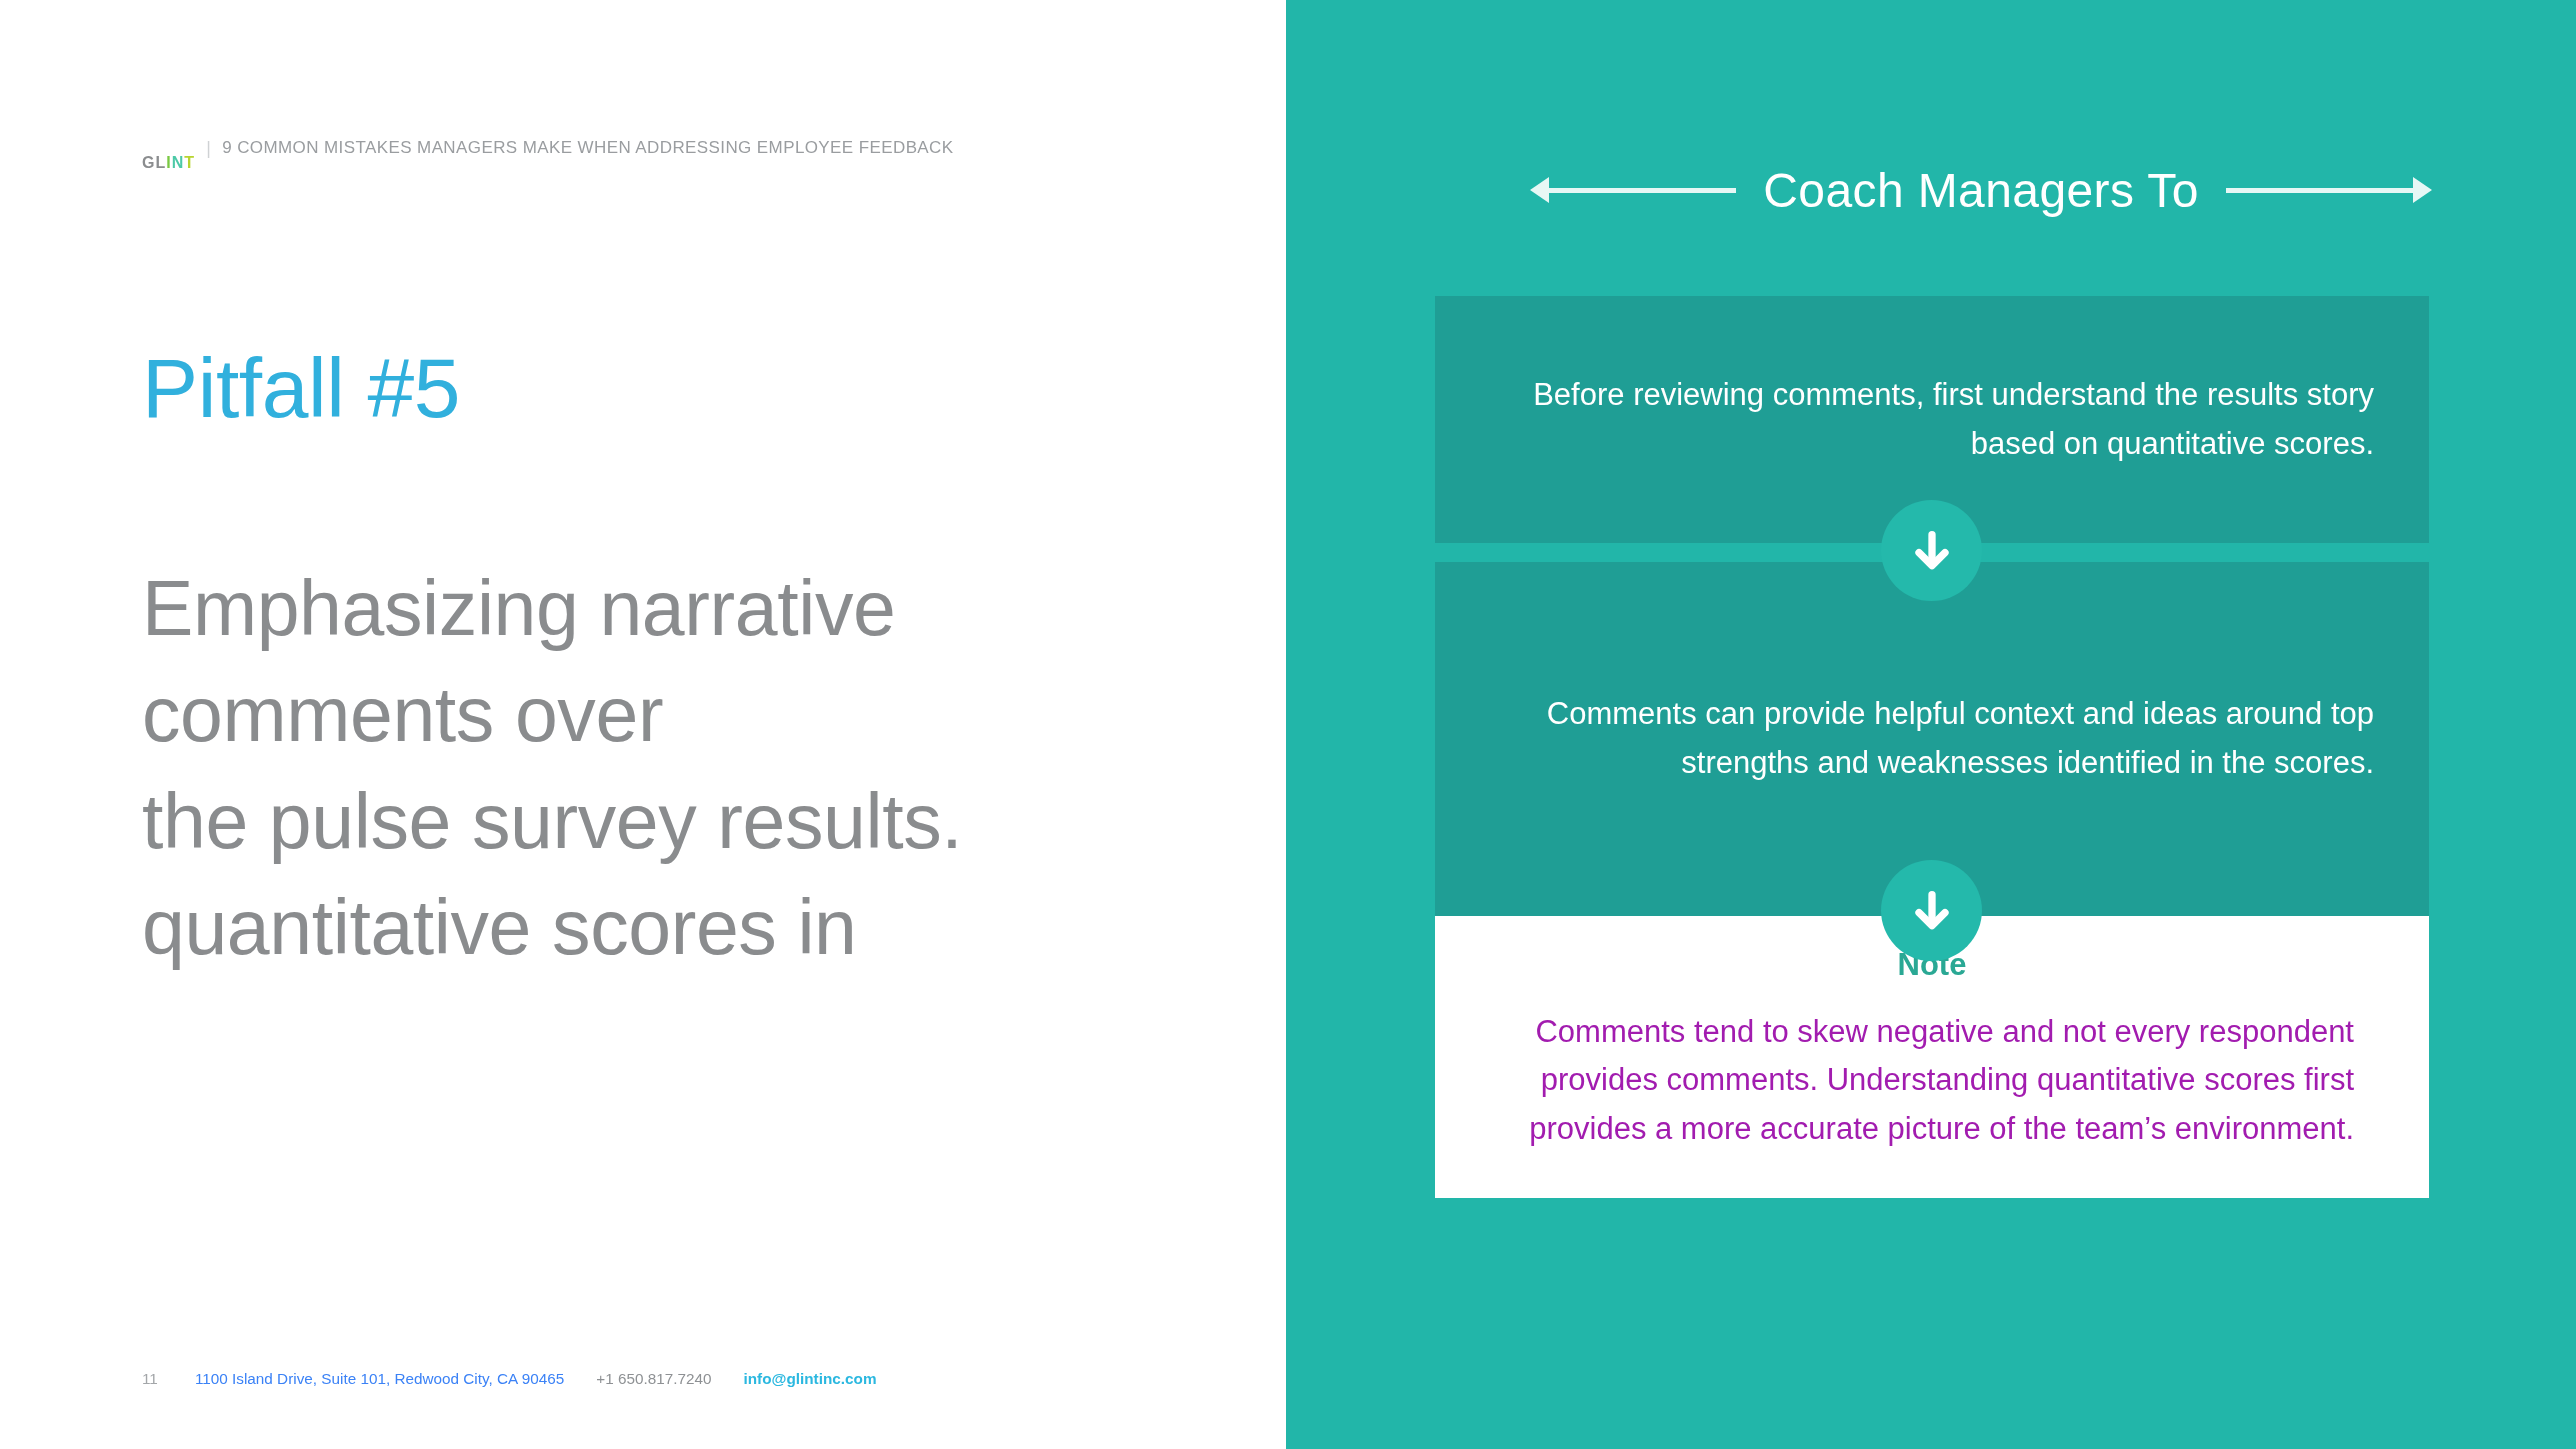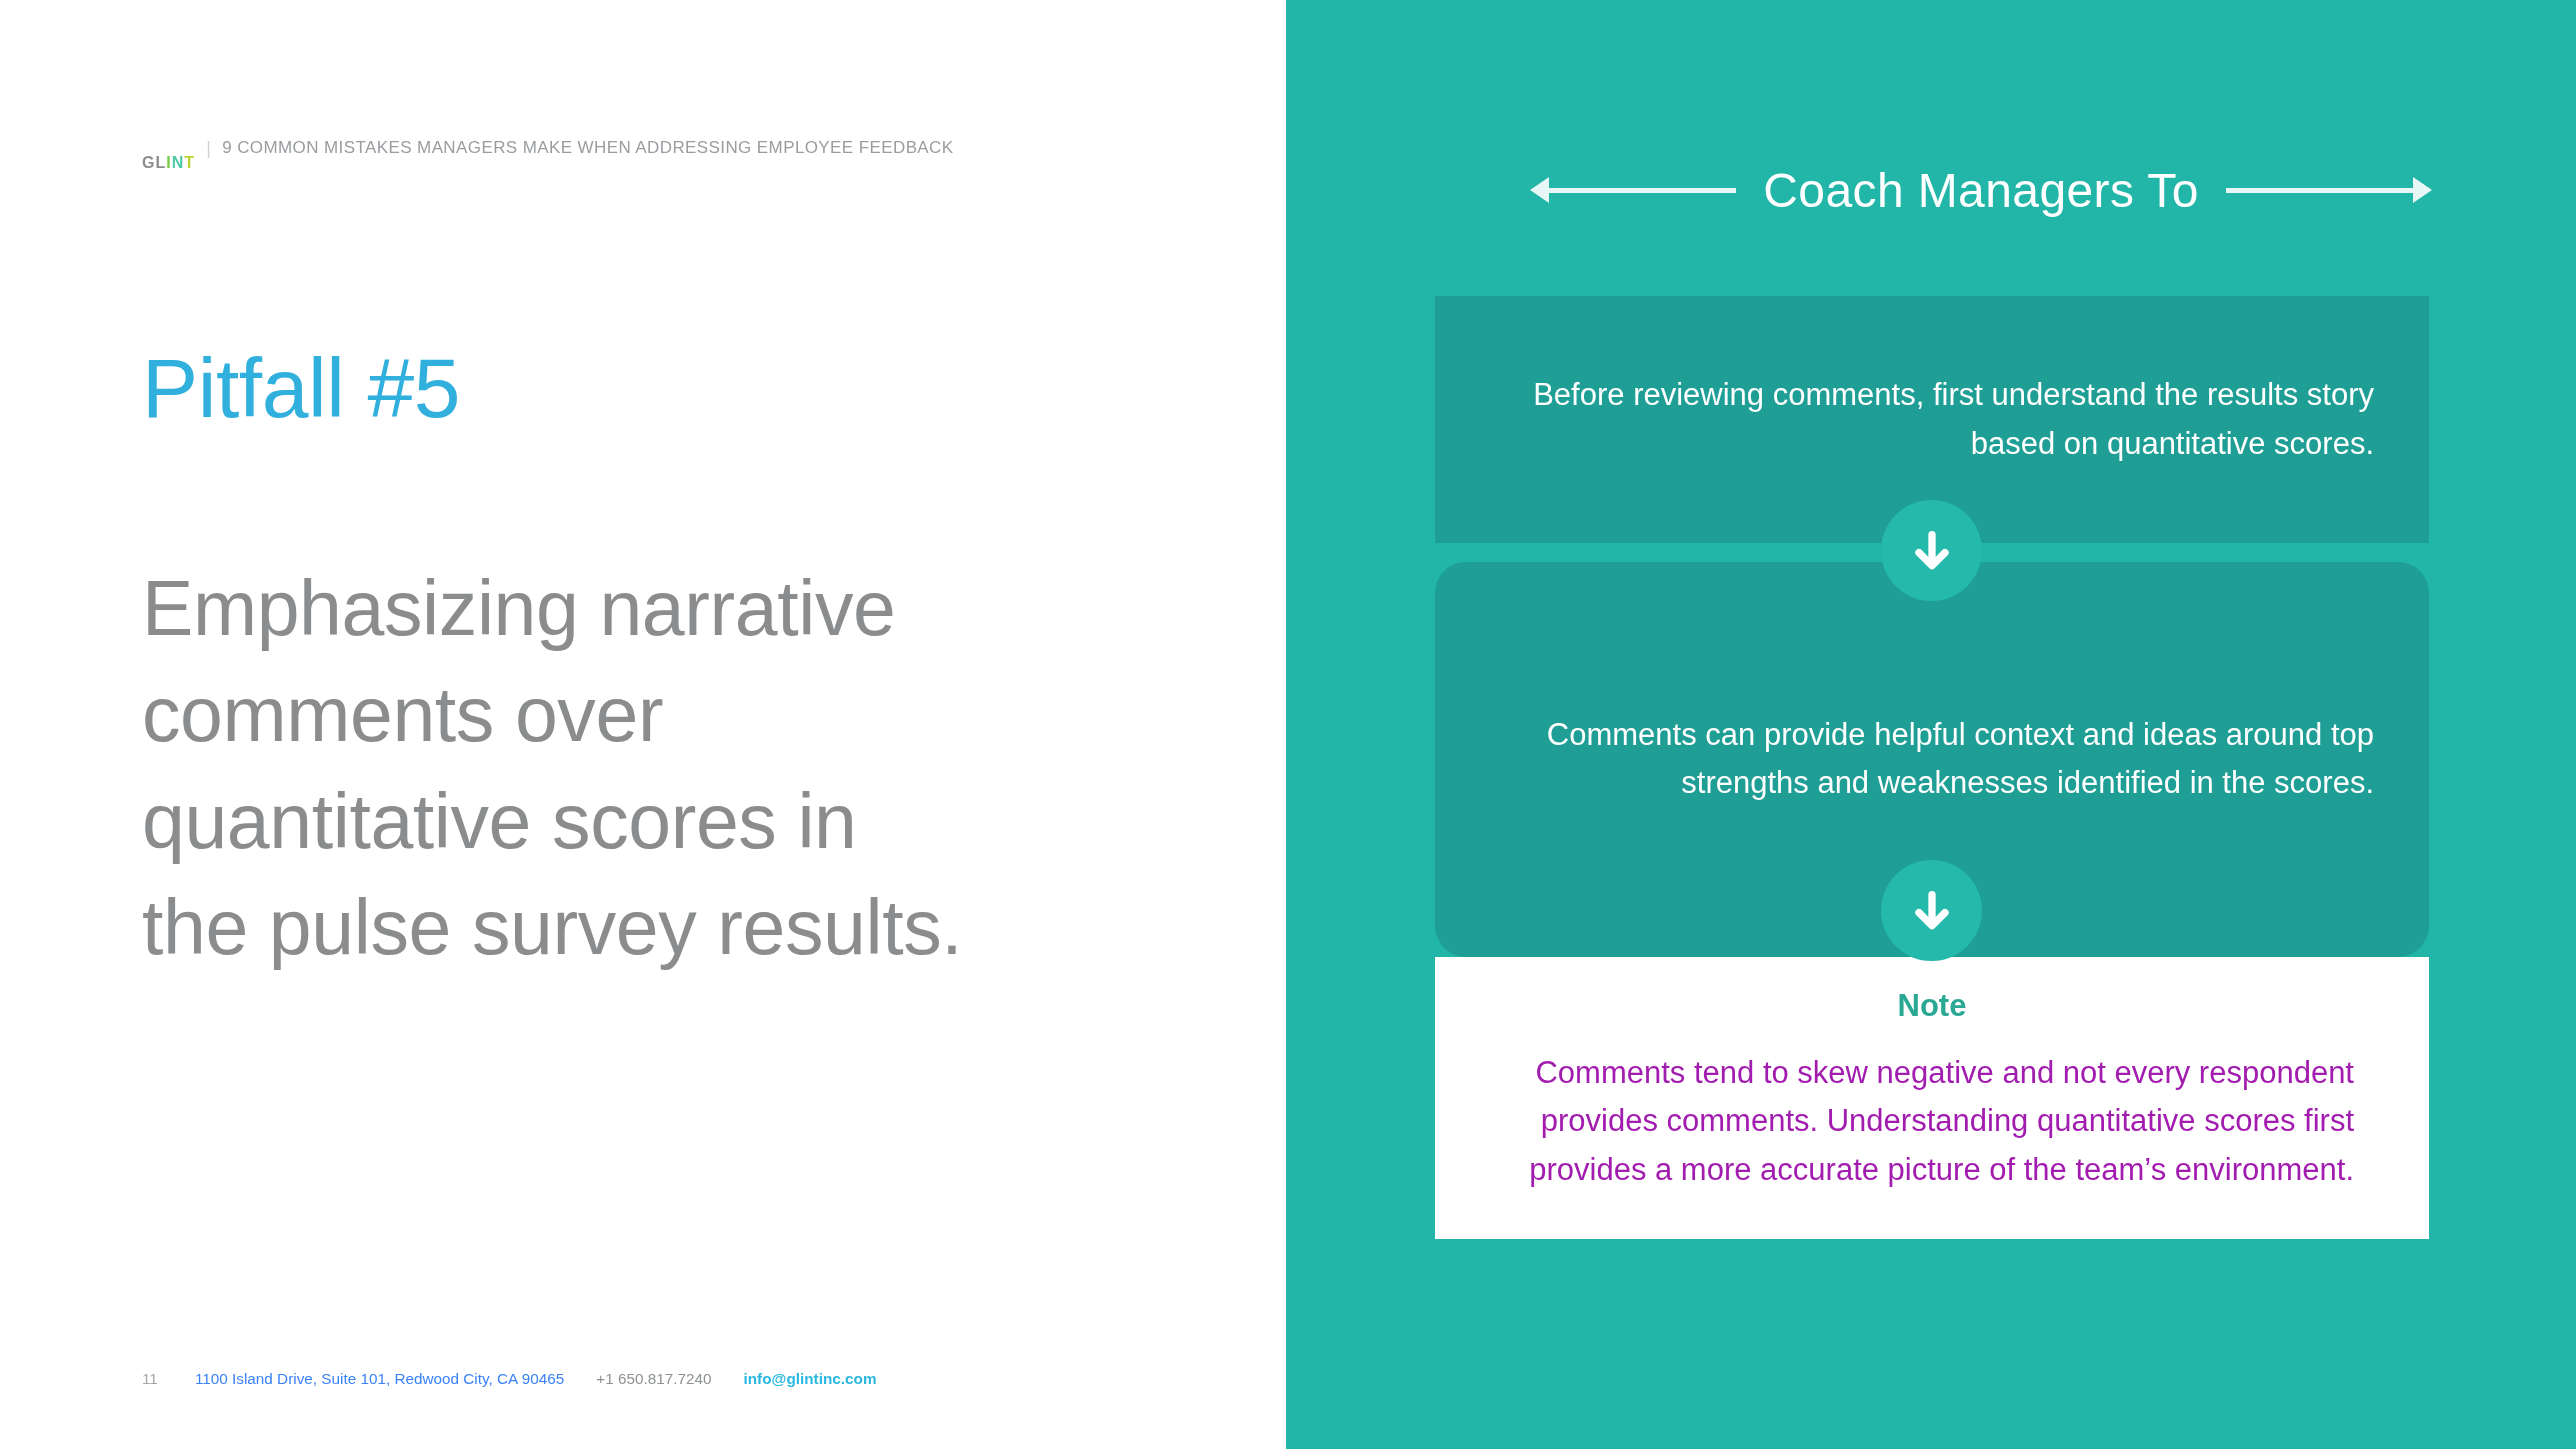--- a/index.html
+++ b/index.html
@@ -179,21 +179,21 @@
   }
   .flow-box.teal p {
     margin: 0;
     font-size: 31px;
     line-height: 1.55;
     font-weight: 400;
   }
 
   .box-1 { height: 247px; }
   .box-gap { height: 18.5px; }
-  .box-2 { height: 395px; border-radius: 31px; }
+  .box-2 { height: 354px; }
 
   .flow-box.white {
     background: #ffffff;
     height: 282px;
     flex-direction: column;
     padding: 16px 60px;
   }
   .note-title {
     color: #2aa894;
     font-size: 31px;
@@ -239,22 +239,22 @@
       <span class="logo"><span class="gl">GL</span><span class="i">I</span><span class="n">N</span><span class="t">T</span></span>
       <span class="header-sep">|</span>
       <span class="header-title">9 COMMON MISTAKES MANAGERS MAKE WHEN ADDRESSING EMPLOYEE FEEDBACK</span>
     </div>
 
     <div class="pitfall">Pitfall #5</div>
 
     <div class="headline">
       <span class="ln">Emphasizing narrative</span>
       <span class="ln">comments over</span>
+      <span class="ln">the pulse survey results.</span>
       <span class="ln">quantitative scores in</span>
-      <span class="ln">the pulse survey results.</span>
     </div>
 
     <div class="footer">
       <span class="page-num">11</span>
       <span class="addr">1100 Island Drive, Suite 101, Redwood City, CA 90465</span>
       <span class="phone">+1 650.817.7240</span>
       <span class="email">info@glintinc.com</span>
     </div>
 
   </div>

